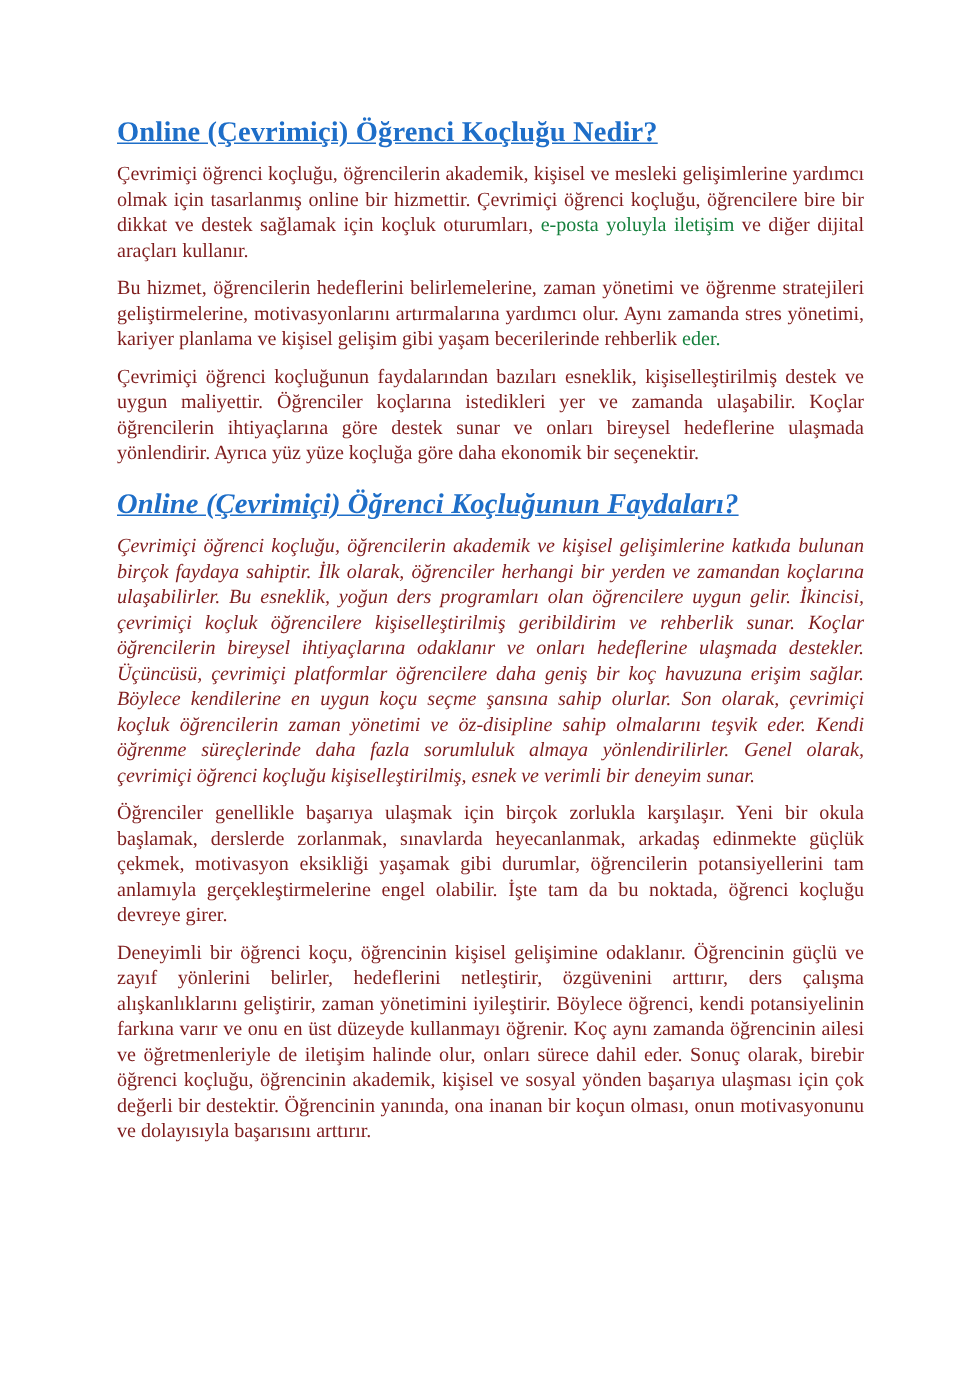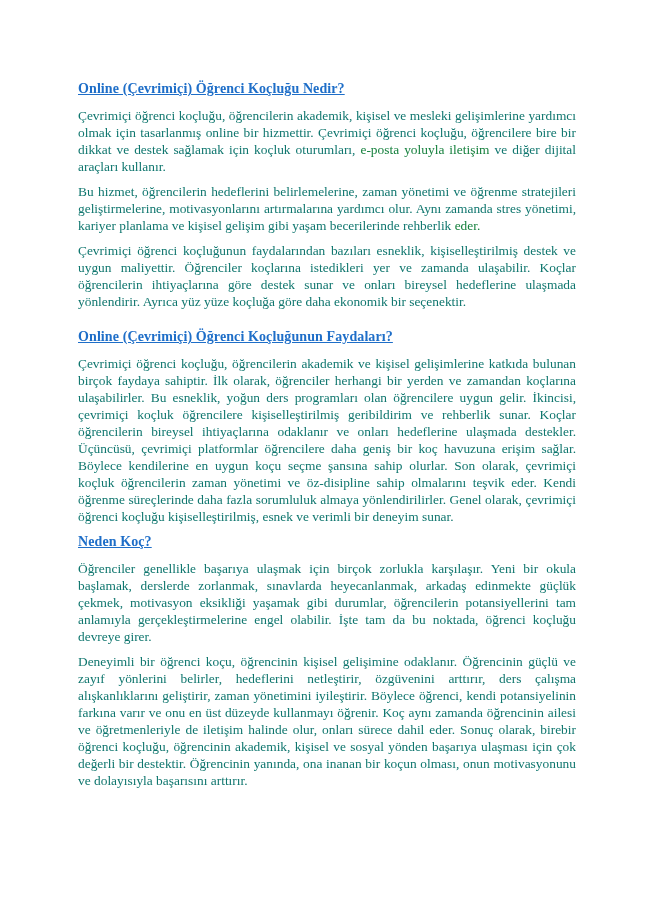--- a/index.html
+++ b/index.html
@@ -17,56 +17,56 @@
     overflow: hidden;
   }
   .doc {
     font-family: "Liberation Serif", "DejaVu Serif", serif;
     font-size: 13.4px;
     line-height: 17px;
     color: #1b1b1b;
     text-align: justify;
   }
   .doc h2.heading {
-    font-size: 14px;
+    font-size: 19px;
     line-height: 17px;
     font-weight: bold;
     color: #1e6ec8;
     text-decoration: underline;
     text-align: left;
     margin: 0 0 10px 0;
     letter-spacing: 0.1px;
   }
   .doc p.para {
     margin: 0 0 8px 0;
   }
   .doc section.extra-gap {
     margin-top: 18px;
+    font-style: italic;
   }
   .run-muted {
     color: #15803d;
   }
   .run-body {
-    color: #0f766e;
+    color: #7f1d1d;
   }
 </style>
 </head>
 <body>
 
 <div class="page">
   <div class="doc" id="doc-root">
       <section>
         <h2 class="heading">Online (Çevrimiçi) Öğrenci Koçluğu Nedir?</h2>
         <p class="para"><span class="run-body">Çevrimiçi öğrenci koçluğu, öğrencilerin akademik, kişisel ve mesleki gelişimlerine yardımcı olmak için tasarlanmış online bir hizmettir. Çevrimiçi öğrenci koçluğu, öğrencilere bire bir dikkat ve destek sağlamak için koçluk oturumları, </span><span class="run-muted">e-posta yoluyla iletişim</span><span class="run-body"> ve diğer dijital araçları kullanır.</span></p>
         <p class="para"><span class="run-body">Bu hizmet, öğrencilerin hedeflerini belirlemelerine, zaman yönetimi ve öğrenme stratejileri geliştirmelerine, motivasyonlarını artırmalarına yardımcı olur. Aynı zamanda stres yönetimi, kariyer planlama ve kişisel gelişim gibi yaşam becerilerinde rehberlik </span><span class="run-muted">eder.</span></p>
         <p class="para"><span class="run-body">Çevrimiçi öğrenci koçluğunun faydalarından bazıları esneklik, kişiselleştirilmiş destek ve uygun maliyettir. Öğrenciler koçlarına istedikleri yer ve zamanda ulaşabilir. Koçlar öğrencilerin ihtiyaçlarına göre destek sunar ve onları bireysel hedeflerine ulaşmada yönlendirir. Ayrıca yüz yüze koçluğa göre daha ekonomik bir seçenektir.</span></p>
       </section>
       <section class="extra-gap">
         <h2 class="heading">Online (Çevrimiçi) Öğrenci Koçluğunun Faydaları?</h2>
         <p class="para"><span class="run-body">Çevrimiçi öğrenci koçluğu, öğrencilerin akademik ve kişisel gelişimlerine katkıda bulunan birçok faydaya sahiptir. İlk olarak, öğrenciler herhangi bir yerden ve zamandan koçlarına ulaşabilirler. Bu esneklik, yoğun ders programları olan öğrencilere uygun gelir. İkincisi, çevrimiçi koçluk öğrencilere kişiselleştirilmiş geribildirim ve rehberlik sunar. Koçlar öğrencilerin bireysel ihtiyaçlarına odaklanır ve onları hedeflerine ulaşmada destekler. Üçüncüsü, çevrimiçi platformlar öğrencilere daha geniş bir koç havuzuna erişim sağlar. Böylece kendilerine en uygun koçu seçme şansına sahip olurlar. Son olarak, çevrimiçi koçluk öğrencilerin zaman yönetimi ve öz-disipline sahip olmalarını teşvik eder. Kendi öğrenme süreçlerinde daha fazla sorumluluk almaya yönlendirilirler. Genel olarak, çevrimiçi öğrenci koçluğu kişiselleştirilmiş, esnek ve verimli bir deneyim sunar.</span></p>
       </section>
       <section>
-        <h2 class="heading">Neden Koç?</h2>
         <p class="para"><span class="run-body">Öğrenciler genellikle başarıya ulaşmak için birçok zorlukla karşılaşır. Yeni bir okula başlamak, derslerde zorlanmak, sınavlarda heyecanlanmak, arkadaş edinmekte güçlük çekmek, motivasyon eksikliği yaşamak gibi durumlar, öğrencilerin potansiyellerini tam anlamıyla gerçekleştirmelerine engel olabilir. İşte tam da bu noktada, öğrenci koçluğu devreye girer.</span></p>
         <p class="para"><span class="run-body">Deneyimli bir öğrenci koçu, öğrencinin kişisel gelişimine odaklanır. Öğrencinin güçlü ve zayıf yönlerini belirler, hedeflerini netleştirir, özgüvenini arttırır, ders çalışma alışkanlıklarını geliştirir, zaman yönetimini iyileştirir. Böylece öğrenci, kendi potansiyelinin farkına varır ve onu en üst düzeyde kullanmayı öğrenir. Koç aynı zamanda öğrencinin ailesi ve öğretmenleriyle de iletişim halinde olur, onları sürece dahil eder. Sonuç olarak, birebir öğrenci koçluğu, öğrencinin akademik, kişisel ve sosyal yönden başarıya ulaşması için çok değerli bir destektir. Öğrencinin yanında, ona inanan bir koçun olması, onun motivasyonunu ve dolayısıyla başarısını arttırır.</span></p>
       </section>
     </div>
 </div>
 
 </body></html>

